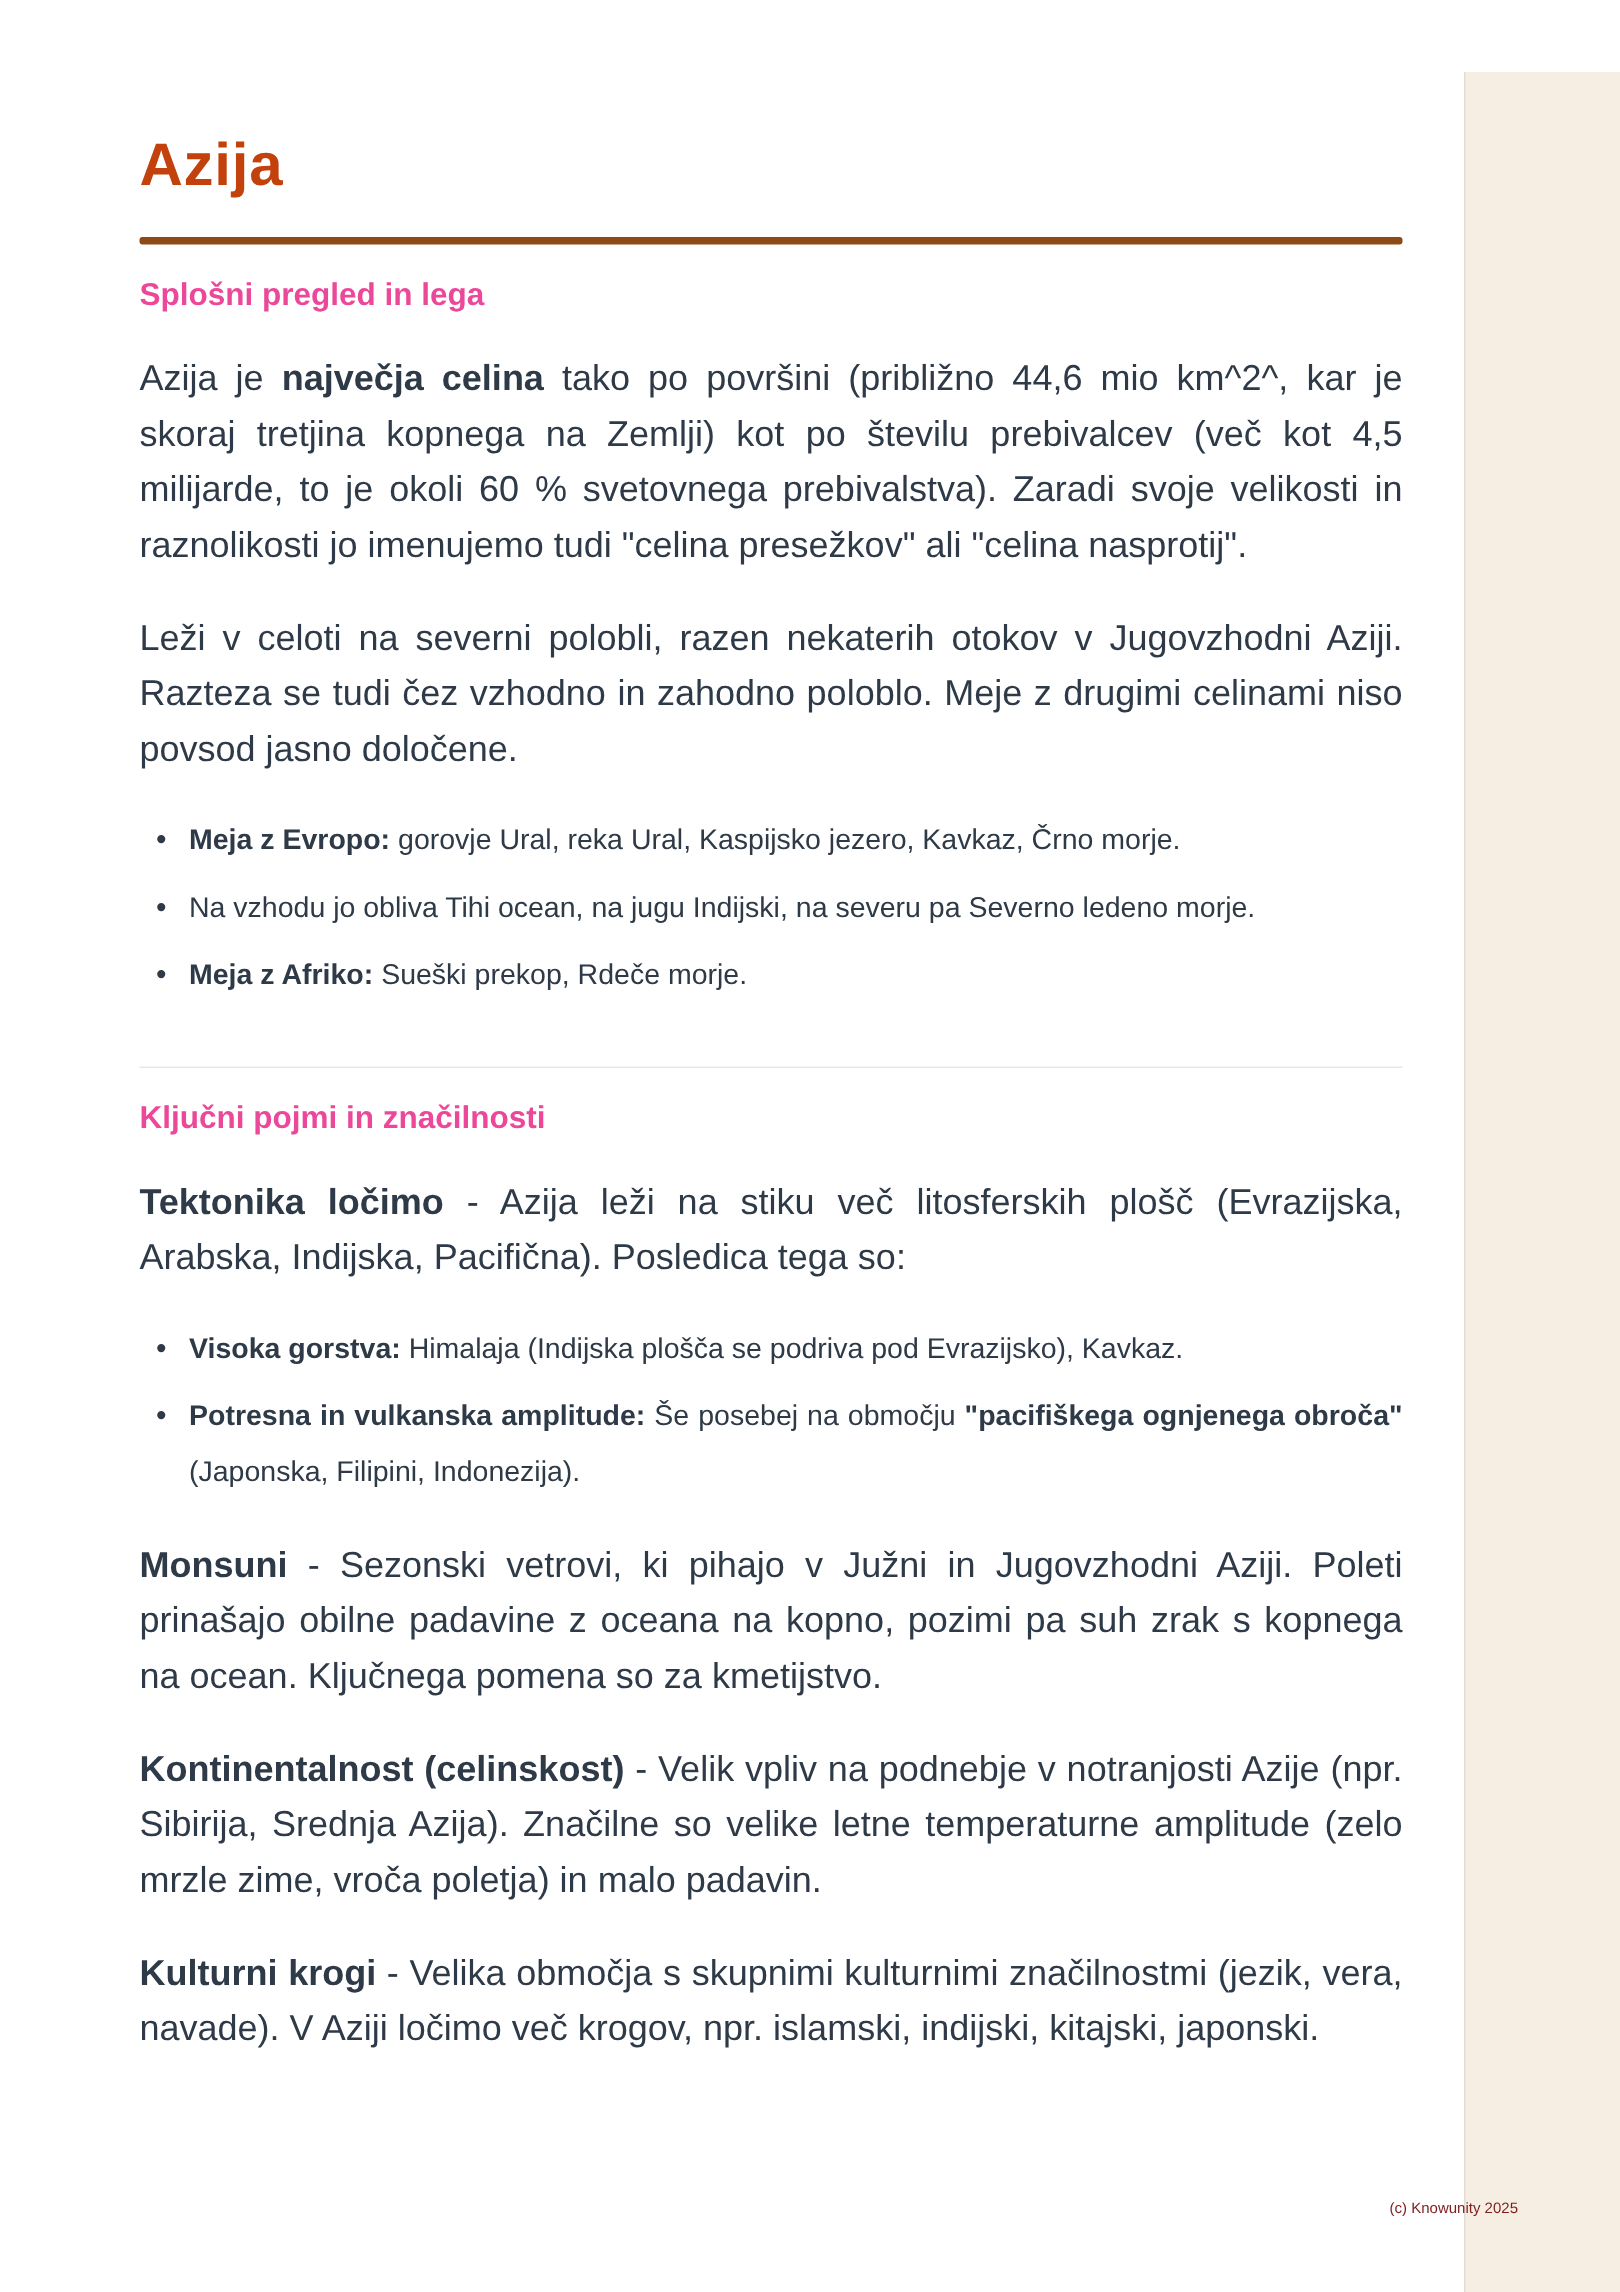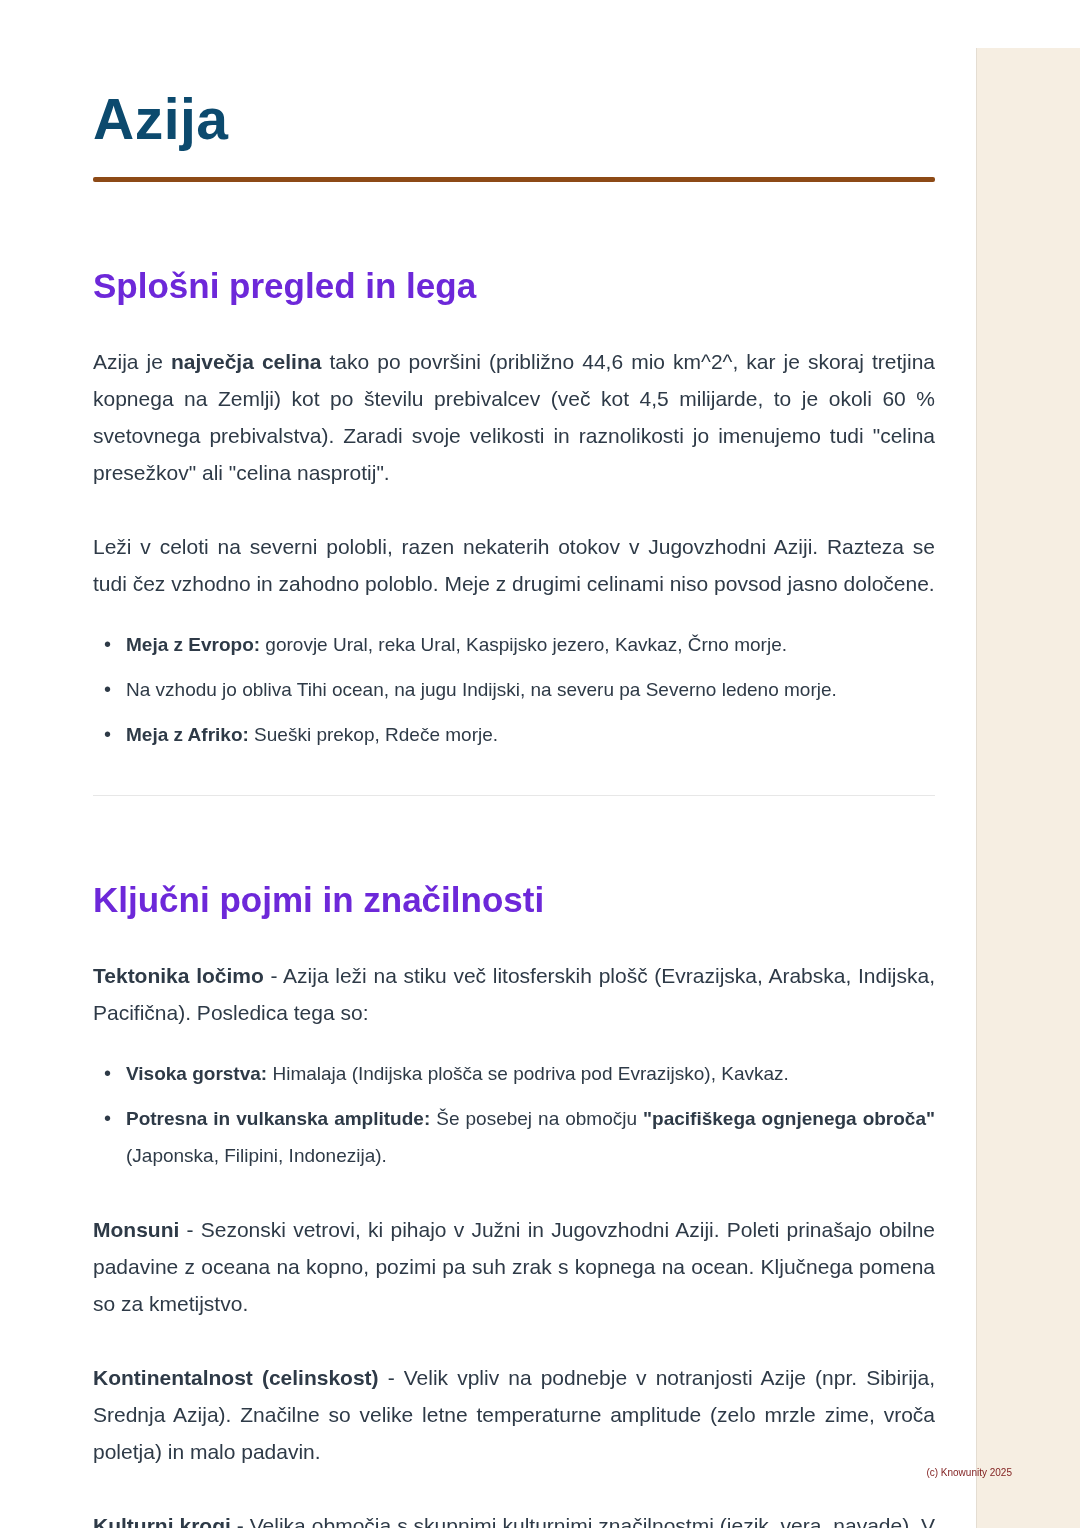--- a/index.html
+++ b/index.html
@@ -22,43 +22,43 @@
     border-left: 1px solid #e4ddd2;
   }
   .content {
     position: absolute;
     top: 0;
     left: 93px;
     width: 842px;
     padding-top: 88px;
   }
   h1.doc-title {
-    font-size: 57px;
+    font-size: 40px;
     line-height: 1.1;
     font-weight: 800;
-    color: #0c4a6e;
+    color: #c2410c;
     letter-spacing: 0.5px;
   }
   .title-rule {
     height: 5px;
     background: #8d4a16;
     margin-top: 26px;
     border-radius: 2px;
   }
   h2.section-heading {
-    font-size: 35px;
+    font-size: 21px;
     font-weight: 700;
-    color: #6d28d9;
-    margin-top: 84px;
+    color: #ec4899;
+    margin-top: 22px;
   }
   p.body-text {
-    font-size: 21px;
+    font-size: 24px;
     line-height: 37px;
     text-align: justify;
-    margin-top: 37px;
+    margin-top: 25px;
   }
   ul.bullet-list {
     margin-top: 24px;
     padding-left: 33px;
     list-style: none;
   }
   ul.bullet-list li {
     font-size: 19px;
     line-height: 37px;
     text-align: justify;

